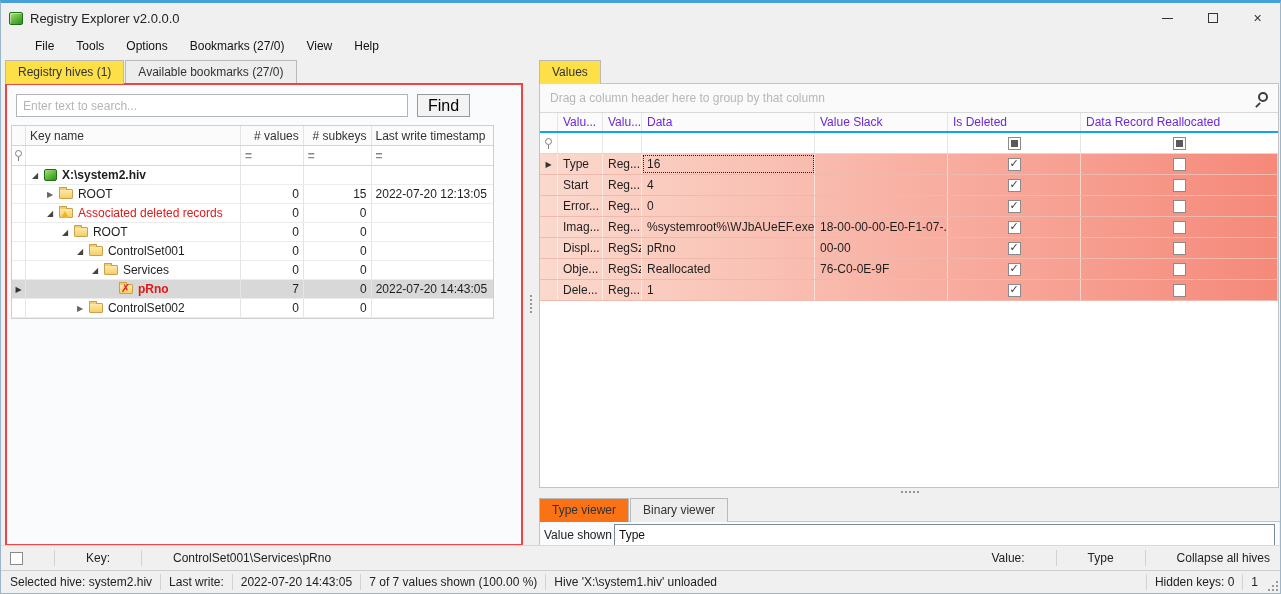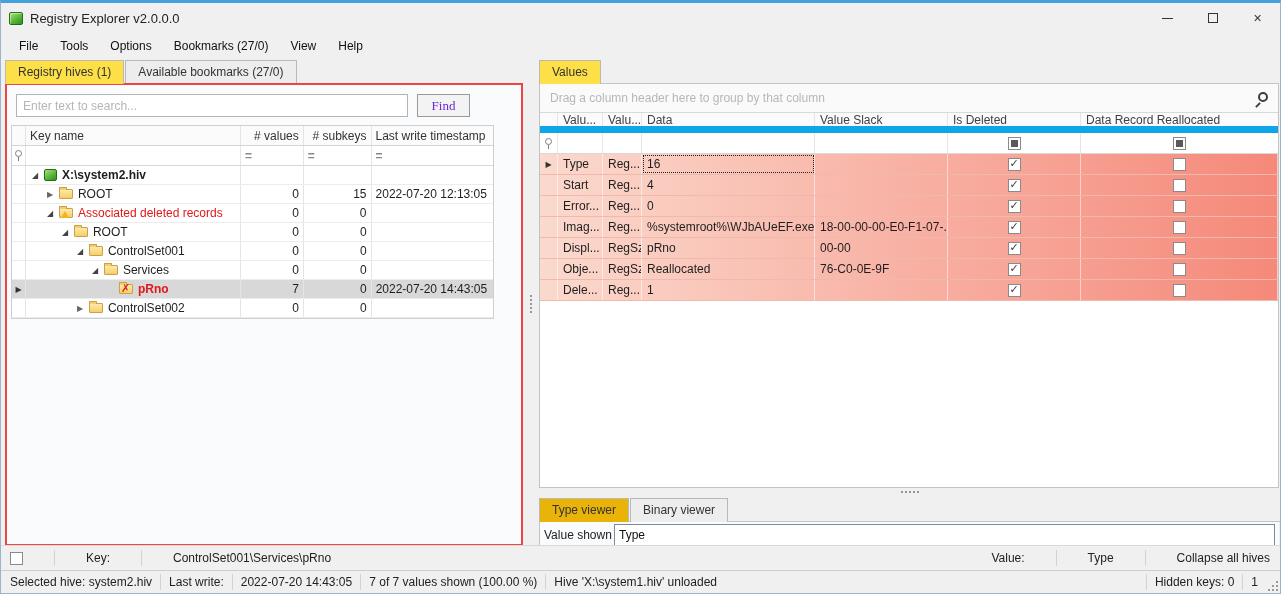--- a/index.html
+++ b/index.html
@@ -14,38 +14,38 @@
   .titlebar { height:30px; display:flex; align-items:center; padding-left:8px; background:#f0f0f0; }
   .cube { display:inline-block; width:14px; height:13px; border:1px solid #1d6f12; border-radius:2px;
     background:linear-gradient(145deg,#a8e07e 0%,#5cb53a 55%,#2e8f1f 100%);
     box-shadow:inset 1px 1px 0 rgba(255,255,255,.45); margin-right:7px; }
   .title { font-size:13px; color:#222; }
   .winbtns { margin-left:auto; display:flex; height:30px; }
   .winbtn { width:45px; display:flex; align-items:center; justify-content:center; color:#333; font-size:14px; }
   .glyph-min { width:11px; height:1px; background:#333; display:inline-block; }
   .glyph-max { width:10px; height:10px; border:1px solid #333; display:inline-block; }
   
-  .menubar { height:26px; display:flex; align-items:center; padding-left:8px; gap:2px; }
+  .menubar { height:26px; display:flex; align-items:center; padding-left:24px; gap:2px; }
   .menu-item { padding:4px 10px; color:#111; }
   
   .content { position:absolute; top:56px; left:0; right:0; height:490px; background:#f0f0f0; }
   
   .left-panel { position:absolute; left:0; top:0; width:522px; height:490px; }
   .tabstrip { display:flex; height:24px; padding-left:4px; align-items:flex-end; }
   .tab { padding:4px 12px 5px; border:1px solid #b9b9b9; border-bottom:none; background:#ededed; color:#333;
          margin-right:1px; position:relative; top:1px; }
   .tab.active { background:#fde047; z-index:2; }
   .left-box { position:absolute; left:4px; right:0; top:24px; bottom:3px; background:#fafbfc;
               border:2px solid #ef4444; }
   .search-row { display:flex; align-items:center; padding:9px 8px 8px 9px; }
   .search-input { width:392px; height:23px; border:1px solid #b4b4b4; background:#fff; padding:0 6px;
                   font-family:inherit; font-size:12px; color:#333; }
   .search-input::placeholder { color:#b5b5b5; }
   .find-btn { margin-left:9px; width:53px; height:23px; border:1px solid #9a9a9a; background:#f3f3f3;
-              font-family:Liberation Serif, serif; font-size:13px; color:#6d28d9; }
+              font-family:Liberation Sans, sans-serif; font-size:16px; color:#000000; }
   
   .lgrid { margin-left:4px; width:483px; border:1px solid #cfcfcf; background:#fff; }
   .lrow { display:flex; height:19px; border-bottom:1px solid #ececec; align-items:center; background:#fff; }
   .lrow.header { height:20px; background:#fbfbfb; border-bottom:1px solid #d5d5d5; color:#333; }
   .lrow.filter { height:20px; border-bottom:1px solid #d9d9d9; }
   .lrow.selected { background:#d8d8d8; }
   .lc { height:100%; display:flex; align-items:center; padding:0 4px; border-right:1px solid #e4e4e4; overflow:hidden; white-space:nowrap; }
   .lc0 { width:14px; padding:0 1px; justify-content:center; }
   .lc1 { width:216px; }
   .lc2 { width:63px; justify-content:flex-end; }
@@ -79,42 +79,42 @@
   .vdots i { width:2px; height:2px; background:#777; border-radius:50%; }
   
   .right-panel { position:absolute; left:538px; right:0; top:0; bottom:0; }
   .rp-tabstrip { display:flex; height:24px; align-items:flex-end; }
   .rp-box { position:absolute; left:0; right:1px; top:24px; height:405px; background:#fff; border:1px solid #c3c3c3; }
   .groupbar { height:29px; background:#fafafa; border-bottom:1px solid #d9d9d9; display:flex; align-items:center;
               padding:0 10px; color:#b7b7b7; }
   .mag { display:inline-block; width:10px; height:10px; border:2px solid #3c3c3c; border-radius:50%; position:relative; }
   .mag::after { content:""; position:absolute; width:2px; height:6px; background:#3c3c3c; left:-3px; top:8px; transform:rotate(45deg); }
   .rrow { display:flex; height:21px; border-bottom:1px solid #e8cdc6; align-items:center; background:#fff; }
-  .rrow.header { height:20px; background:#fbfbfb; border-bottom:7px solid #0ea5e9; color:#404040; }
+  .rrow.header { height:20px; background:#fbfbfb; border-bottom:2px solid #0ea5e9; color:#6d28d9; }
   .rrow.filter { height:21px; background:#fff; border-bottom:1px solid #d9d9d9; }
   .rrow.del { background:linear-gradient(to right, #fbd9cd 0%, #f5897a 100%); border-bottom:1px solid #f0b9ad; }
   .rc { height:100%; display:flex; align-items:center; padding:0 5px; border-right:1px solid #e6e6e6; overflow:hidden; white-space:nowrap; }
   .rrow.del .rc { border-right:1px solid rgba(255,255,255,.55); }
   .rc0 { width:18px; justify-content:center; padding:0 2px; }
   .rc1 { width:45px; }
   .rc2 { width:39px; }
   .rc3 { width:173px; }
   .rc4 { width:133px; }
   .rc5 { width:133px; justify-content:center; }
   .rc6 { flex:1; border-right:none; justify-content:center; }
   .rc.focus-cell { outline:1px dotted #222; outline-offset:-2px; }
   .cb { display:inline-block; width:13px; height:13px; border:1px solid #8a8a8a; background:#fff; position:relative; }
   .cb.checked::after { content:"✓"; position:absolute; left:1px; top:-2px; font-size:11px; color:#3a3a3a; }
   .cb.indet::after { content:""; position:absolute; left:2px; top:2px; width:7px; height:7px; background:#5a5a5a; }
   .hsplit { position:absolute; left:0; right:0; top:432px; display:flex; justify-content:center; }
   .hdots { display:flex; gap:2px; }
   .hdots i { width:2px; height:2px; background:#777; border-radius:50%; }
   .viewer-tabs { position:absolute; left:0; right:0; top:440px; display:flex; height:23px; align-items:flex-end; border-bottom:1px solid #c3c3c3; }
   .vtab { padding:4px 12px 5px; border:1px solid #b9b9b9; border-bottom:none; background:#ededed; color:#333; margin-right:1px; position:relative; top:1px; }
-  .vtab.active { background:#eab308; z-index:2; }
+  .vtab.active { background:#f97316; z-index:2; }
   .valname-row { position:absolute; left:0; right:1px; top:463px; height:26px; background:#fafbfc; display:flex; align-items:center; border-left:1px solid #c3c3c3; }
   .valname-label { width:74px; padding-left:4px; color:#222; }
   .valname-input { flex:1; height:22px; margin-right:4px; border:1px solid #7a8a99; background:#fff; padding:0 4px;
                    font-family:inherit; font-size:12px; color:#111; }
   
   .statusbar1 { position:absolute; left:0; right:0; bottom:23px; height:25px; background:#f0f0f0;
     border-top:1px solid #d9d9d9; display:flex; align-items:center;gap:23px; }
   .statusbar2 { position:absolute; left:0; right:0; bottom:0; height:23px; background:#f0f0f0;
     border-top:1px solid #cfcfcf; display:flex; align-items:center; }
   .sep { width:1px; height:70%; background:#d2d2d2; margin:0 8px; }

